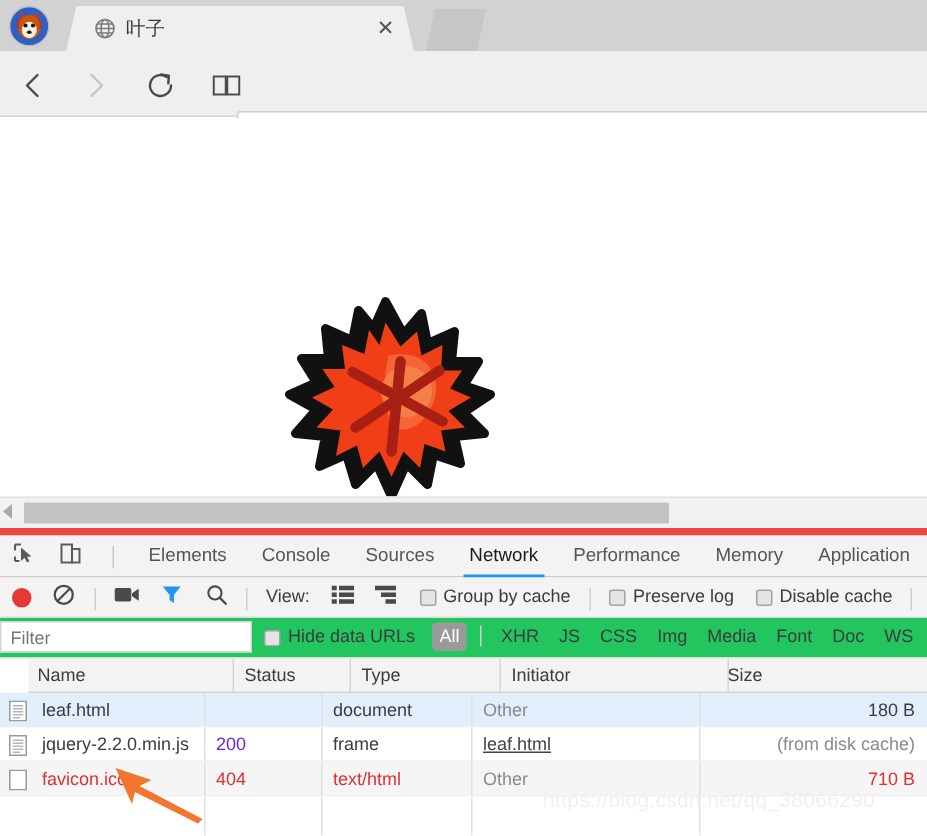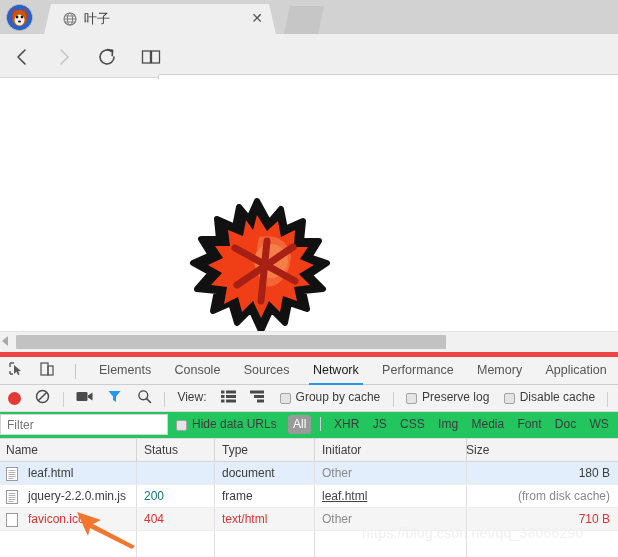--- a/index.html
+++ b/index.html
@@ -314,20 +314,21 @@
     position: relative;
     background: #ffffff;
     height: 126px;
     overflow: hidden;
   }
   .net-head {
     position: relative;
     height: 22px;
     background: #f3f3f3;
     border-bottom: 1px solid #d5d5d5;
+    margin-left: 19px;
   }
   .net-row {
     position: relative;
     height: 22px;
     border-bottom: 1px solid #eeeeee;
   }
   .net-row.sel { background: #e2eefb; }
   .net-row.odd { background: #ffffff; }
   .net-row.alt { background: #f5f5f5; }
   .net-row.err .c-name,
@@ -692,21 +693,21 @@
                 <line x1="2.5" y1="3.5" x2="9.5" y2="3.5"></line>
                 <line x1="2.5" y1="5.5" x2="9.5" y2="5.5"></line>
                 <line x1="2.5" y1="7.5" x2="9.5" y2="7.5"></line>
                 <line x1="2.5" y1="9.5" x2="9.5" y2="9.5"></line>
                 <line x1="2.5" y1="11.5" x2="7.5" y2="11.5"></line>
               </g>
             </svg>
           </span>
           <span class="label">jquery-2.2.0.min.js</span>
         </span>
-        <span class="cell c-status" style="color:#0f766e">200</span>
+        <span class="cell c-status" style="color:#6d28d9">200</span>
         <span class="cell c-type">frame</span>
         <span class="cell c-init">
           <span class="init-link">leaf.html</span>
         </span>
         <span class="cell c-size size-muted">(from disk cache)</span>
         <span class="colborder cb1"></span>
         <span class="colborder cb2"></span>
         <span class="colborder cb3"></span>
         <span class="colborder cb4"></span>
       </div>

